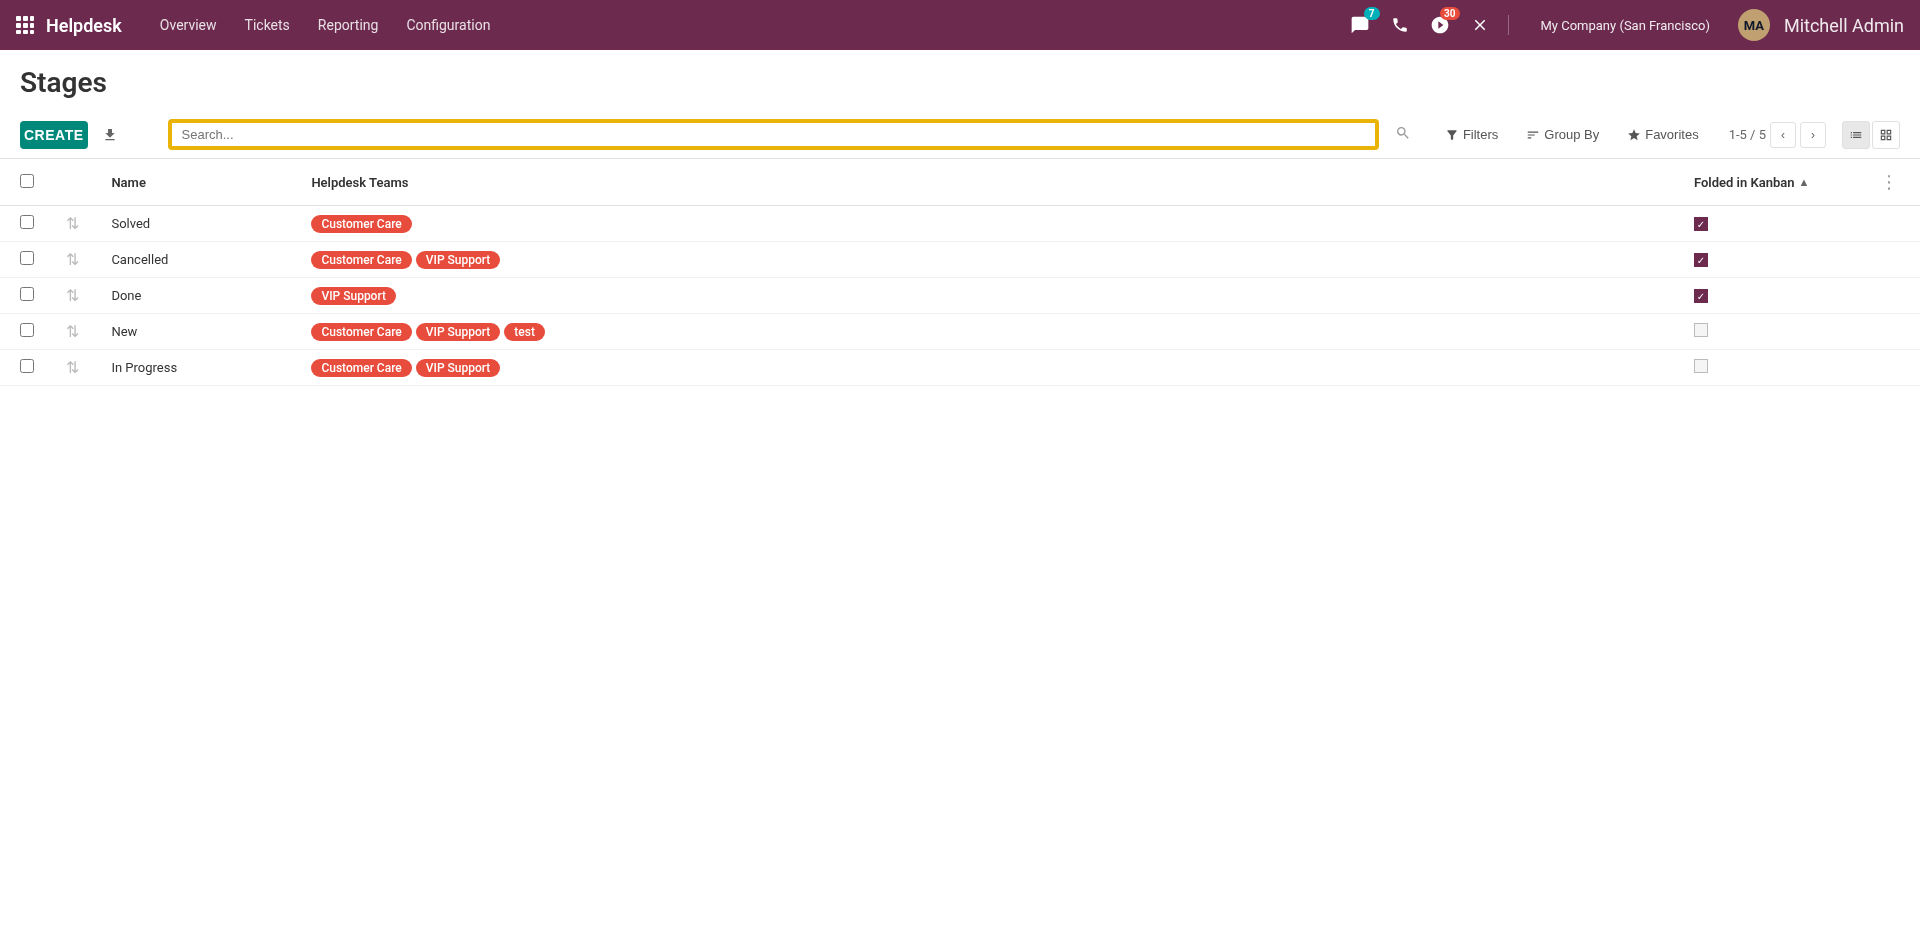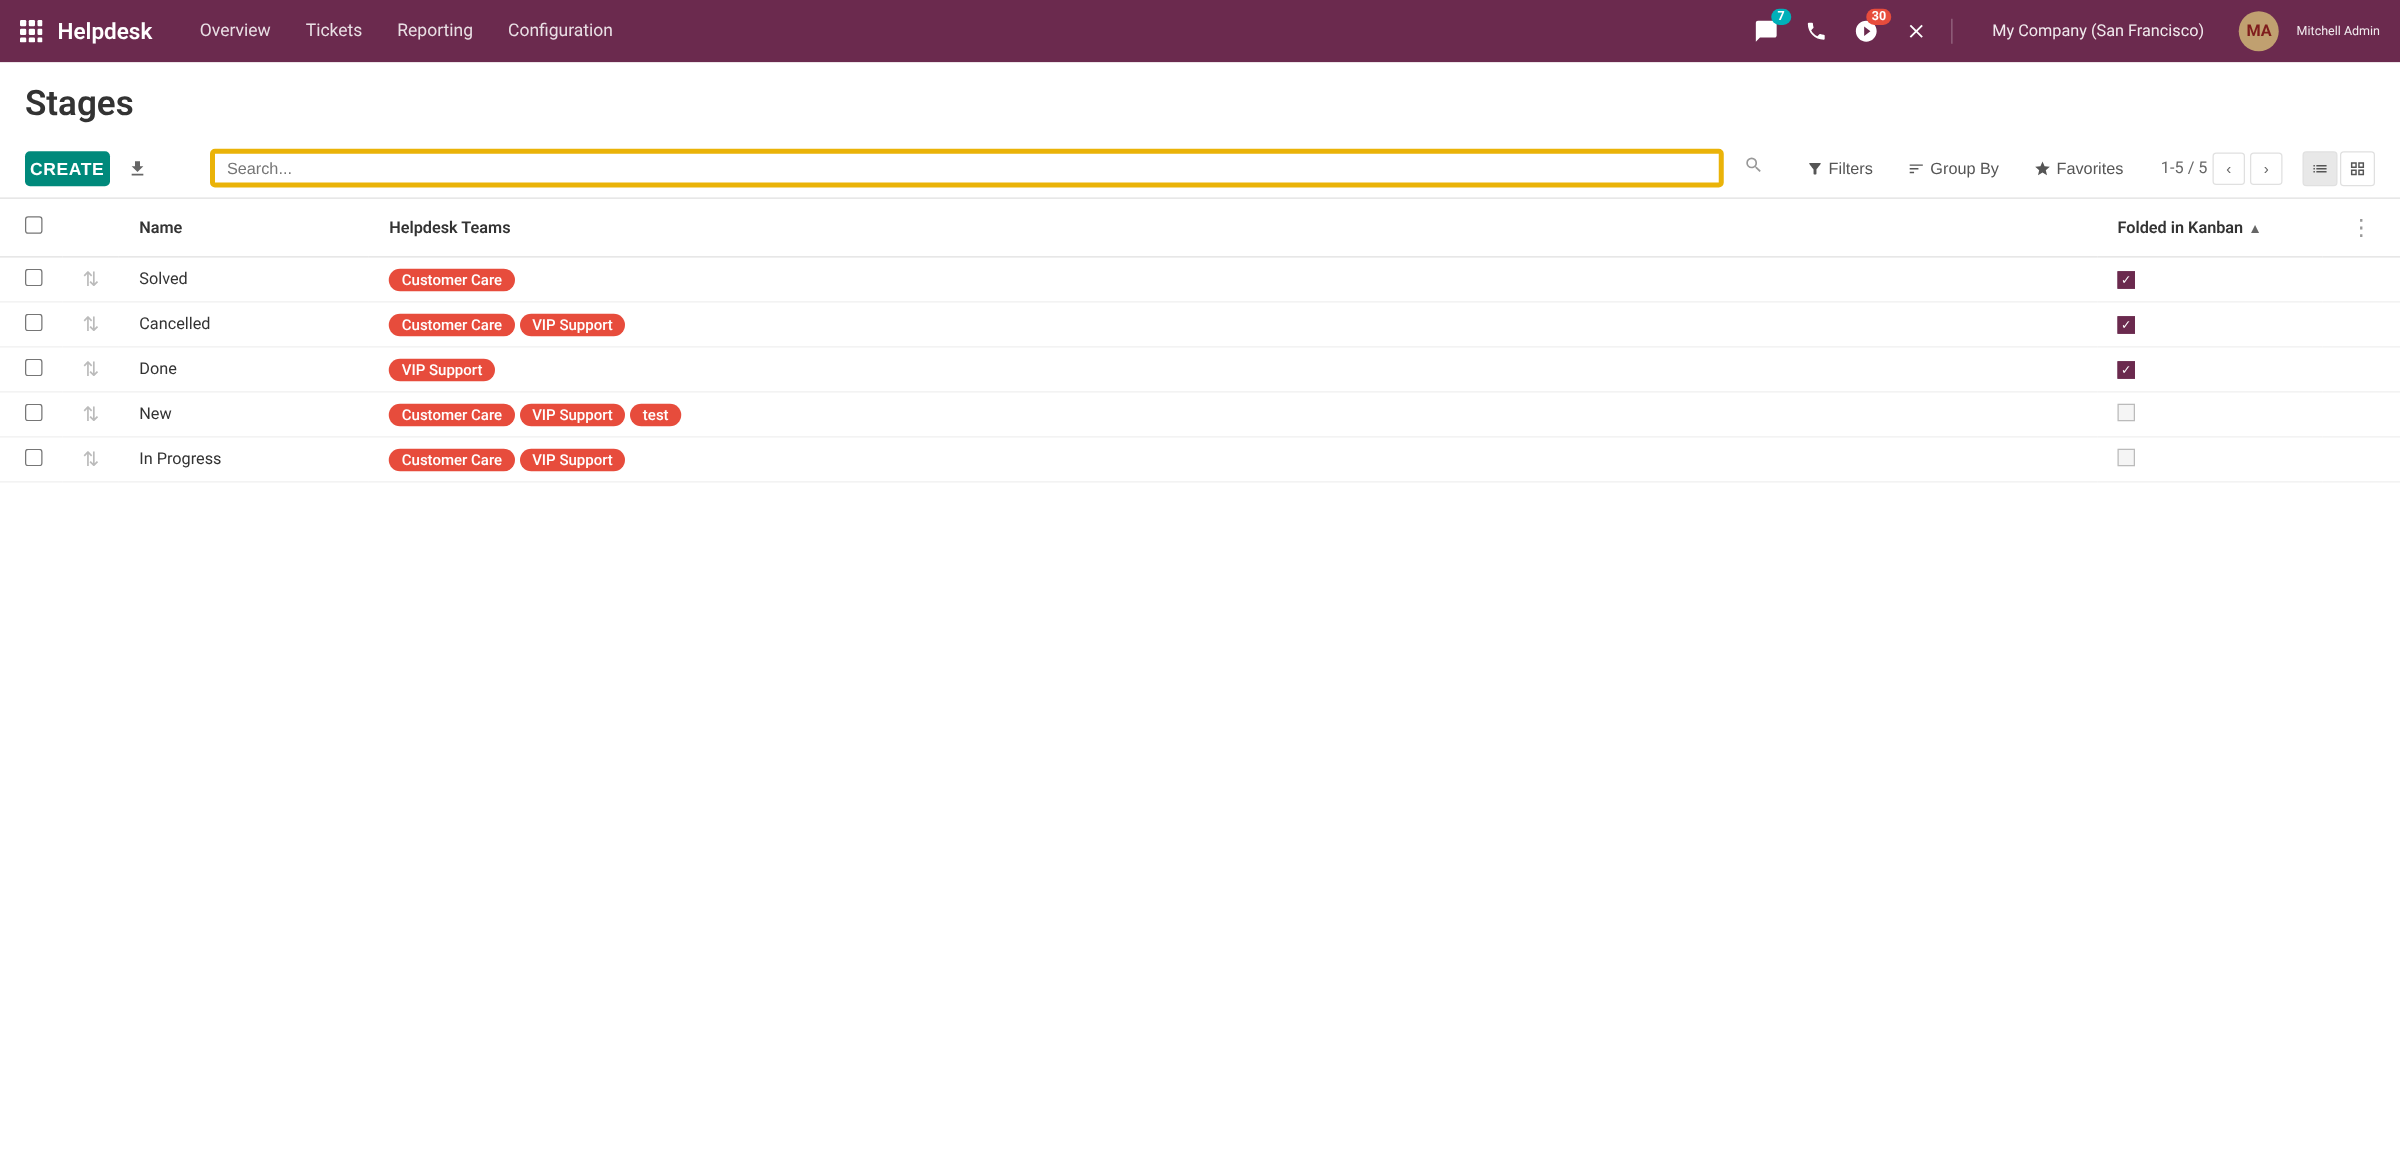--- a/index.html
+++ b/index.html
@@ -53,27 +53,27 @@
     .nav-badge-red {
       background: #e74c3c;
     }
     .nav-separator { width: 1px; height: 20px; background: rgba(255,255,255,0.3); margin: 0 4px; }
     .nav-company { color: rgba(255,255,255,0.9); font-size: 13px; margin: 0 20px; }
     .nav-avatar {
       width: 32px; height: 32px;
       border-radius: 50%;
       background: #c0a070;
       display: flex; align-items: center; justify-content: center;
-      color: #7f1d1d;
+      color: #0f172a;
       font-size: 13px;
       font-weight: bold;
       overflow: hidden;
       cursor: pointer;
     }
-    .nav-user { color: rgba(255,255,255,0.9); font-size: 10px; margin-left: 6px; cursor: pointer; }
+    .nav-user { color: rgba(255,255,255,0.9); font-size: 18px; margin-left: 6px; cursor: pointer; }
 
     
     .main { background: #fff; min-height: calc(100vh - 46px); }
 
     
     .sub-header {
       padding: 16px 20px 0 20px;
       background: #fff;
     }
     .page-title { font-size: 28px; font-weight: 600; color: #333; margin-bottom: 12px; }

